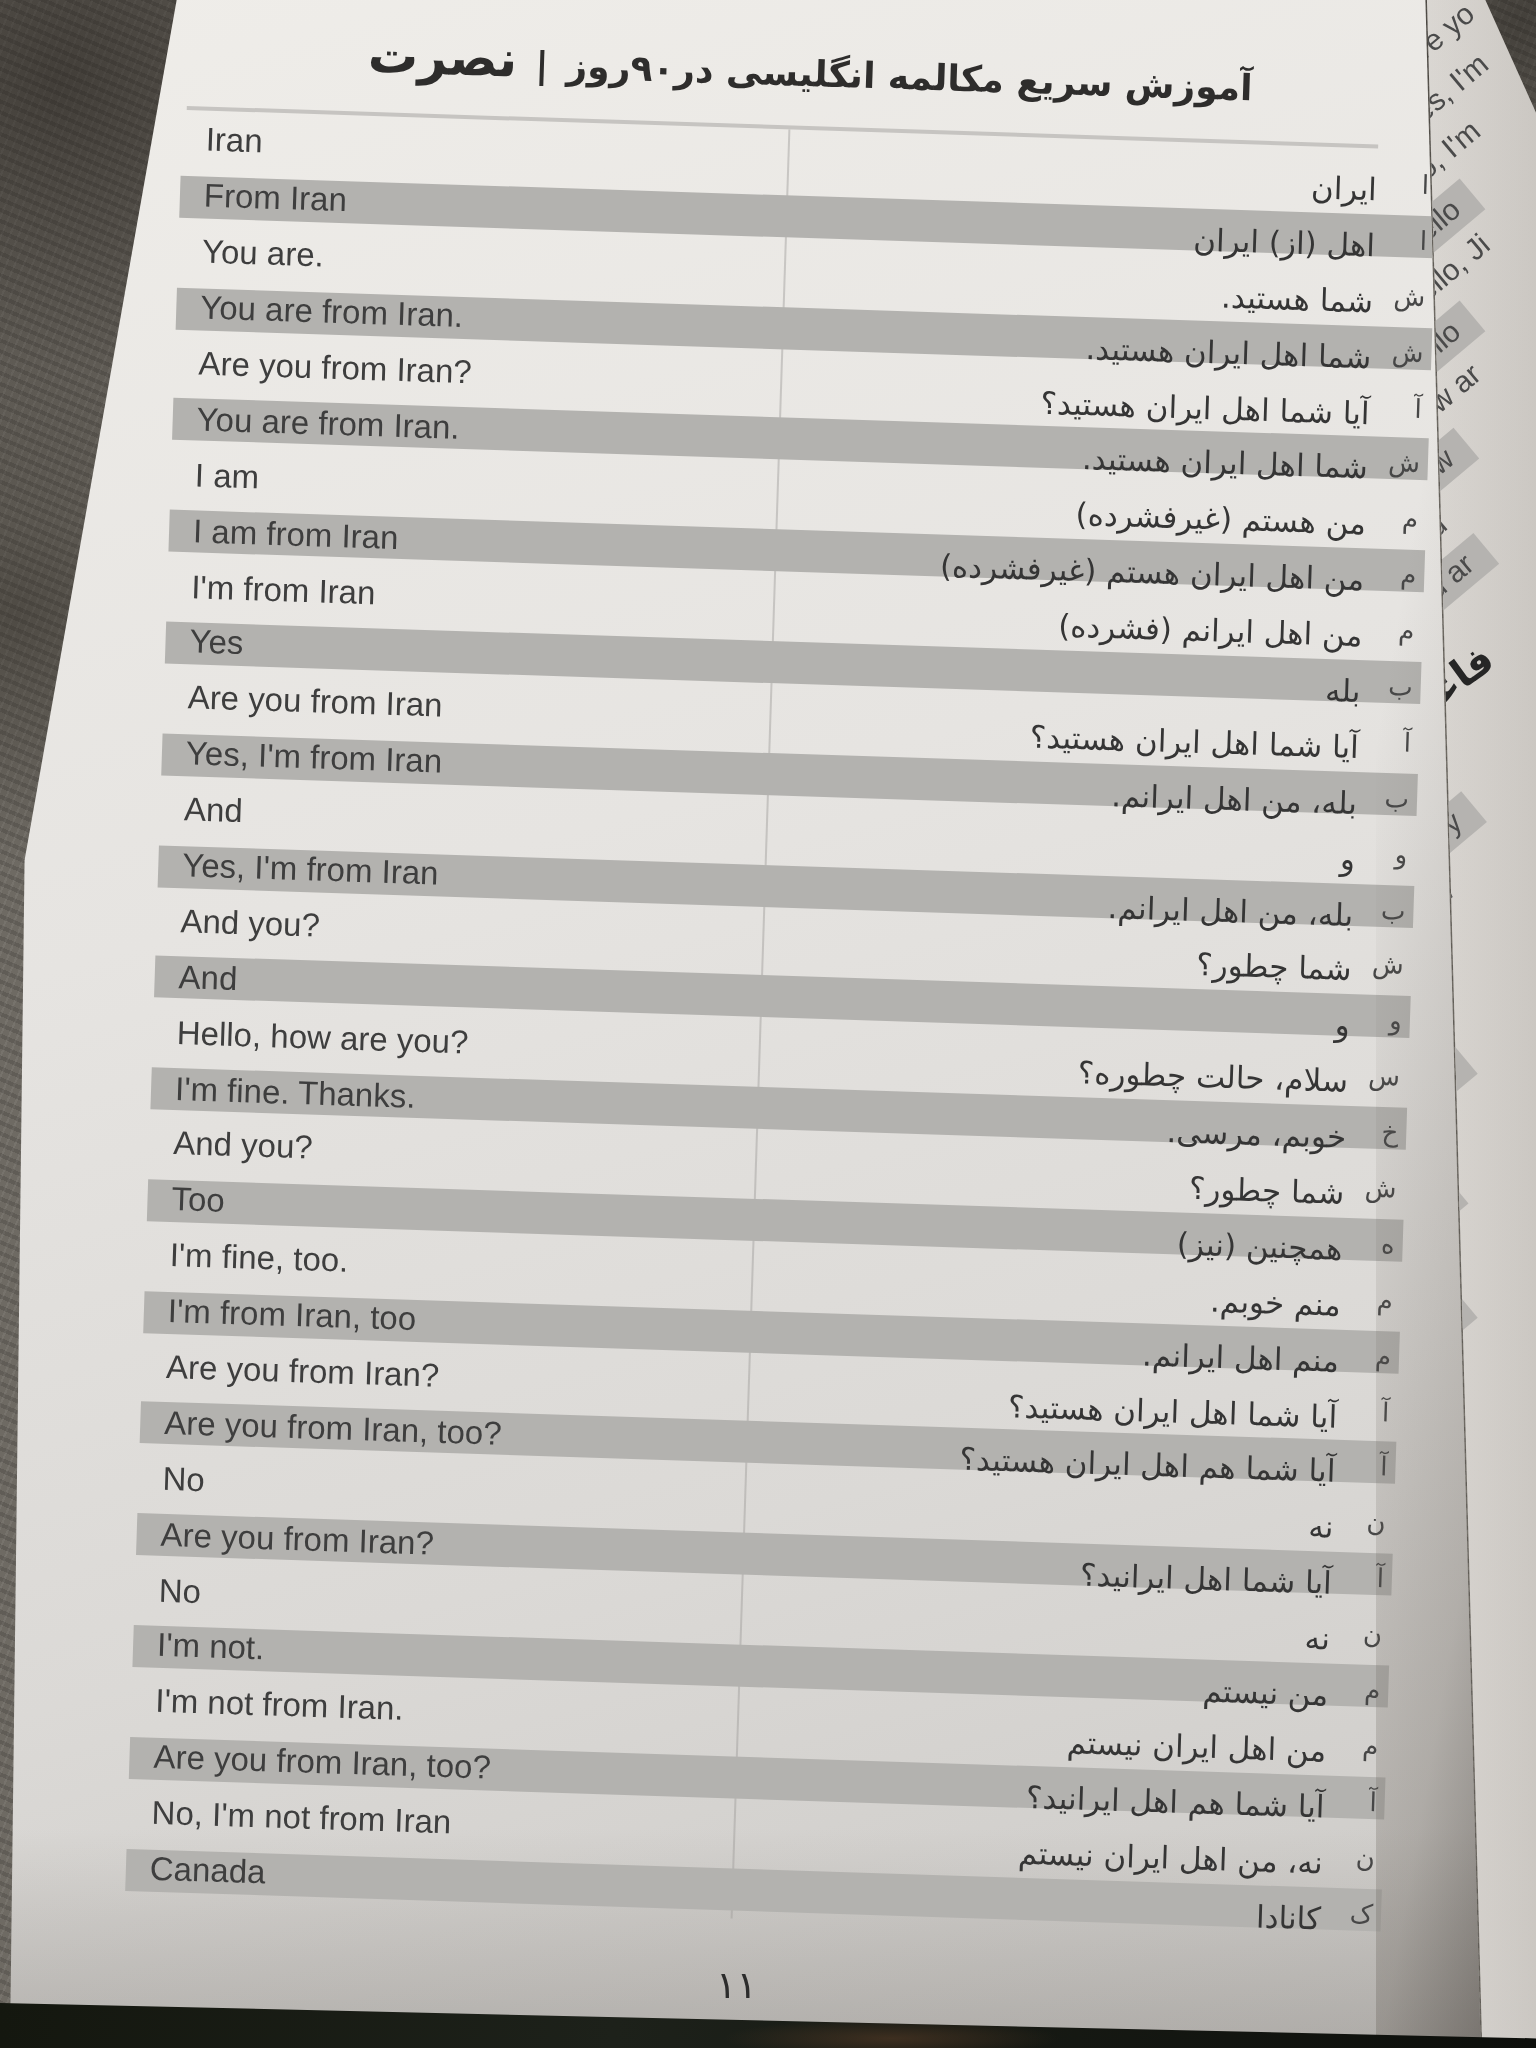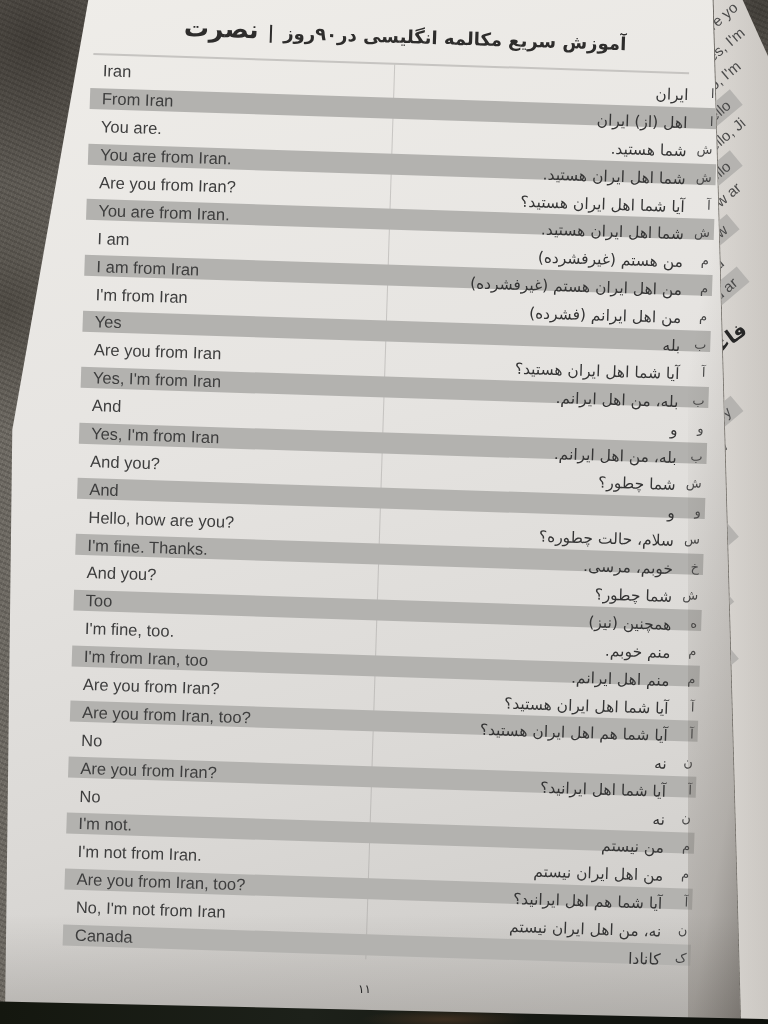--- a/index.html
+++ b/index.html
@@ -33,21 +33,21 @@
   .row{position:relative;height:27.9px;display:flex;align-items:center;}
   .row.gray::before{content:"";position:absolute;left:-2px;right:-30px;top:3px;height:21px;
     background:#b3b2af;}
   .row .en{position:relative;z-index:1;font-size:16.5px;color:#3e3e3e;padding-left:10px;
     white-space:nowrap;}
   .row .fa{position:relative;z-index:1;margin-left:auto;direction:rtl;font-size:15.5px;
     color:#353535;font-family:"DejaVu Sans",sans-serif;transform:translateY(5px);
     white-space:nowrap;}
   .row .stub{position:absolute;right:-26px;top:9px;z-index:1;direction:rtl;font-size:13px;
     color:#474747;font-family:"DejaVu Sans",sans-serif;}
-  .page-num{position:absolute;left:358px;top:982px;font-size:12px;color:#2c2c2c;
+  .page-num{position:absolute;left:358px;top:982px;font-size:19px;color:#2c2c2c;
     font-family:"DejaVu Sans",sans-serif;}
   
   .edge-page{position:absolute;inset:0;
     clip-path:polygon(92.9% 0, 96.7% 0, 100% 5.5%, 100% 100%, 96.5% 100%);
     background:linear-gradient(to right,#c2bfbb 0%,#d8d5d1 45%,#e7e4e0 100%);}
   .edge-page::before{content:"";position:absolute;top:0;bottom:0;left:88%;right:0;
     background:linear-gradient(to right,transparent,rgba(120,114,106,.25));}
   .edge-shadow{position:absolute;top:0;bottom:0;left:0;width:26px;
     background:linear-gradient(to right,rgba(40,36,32,.45),transparent);}
   .edge-list{position:absolute;left:700px;top:26px;width:170px;}

